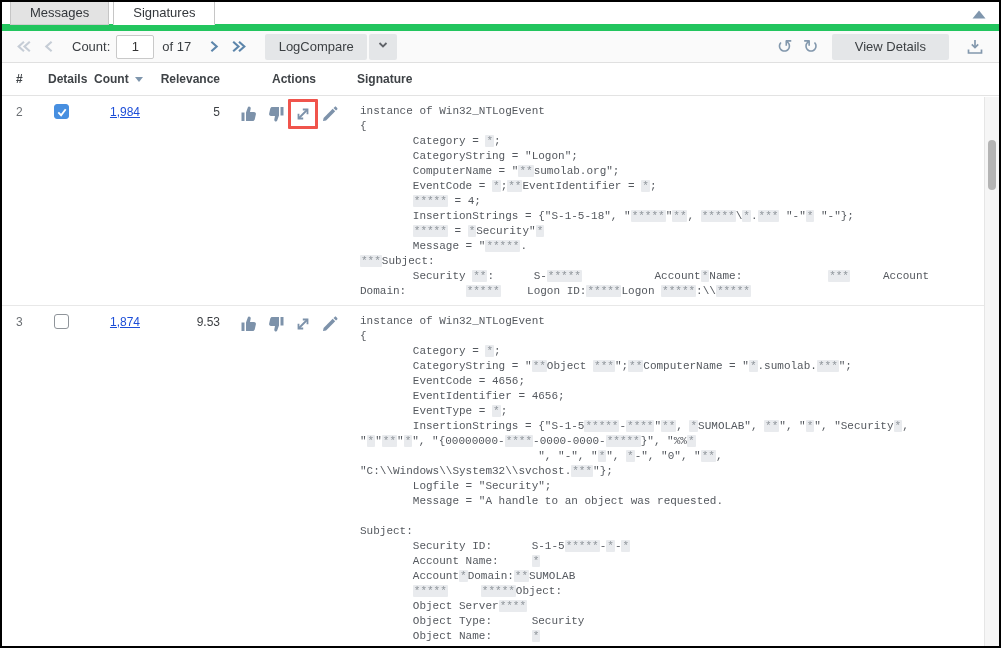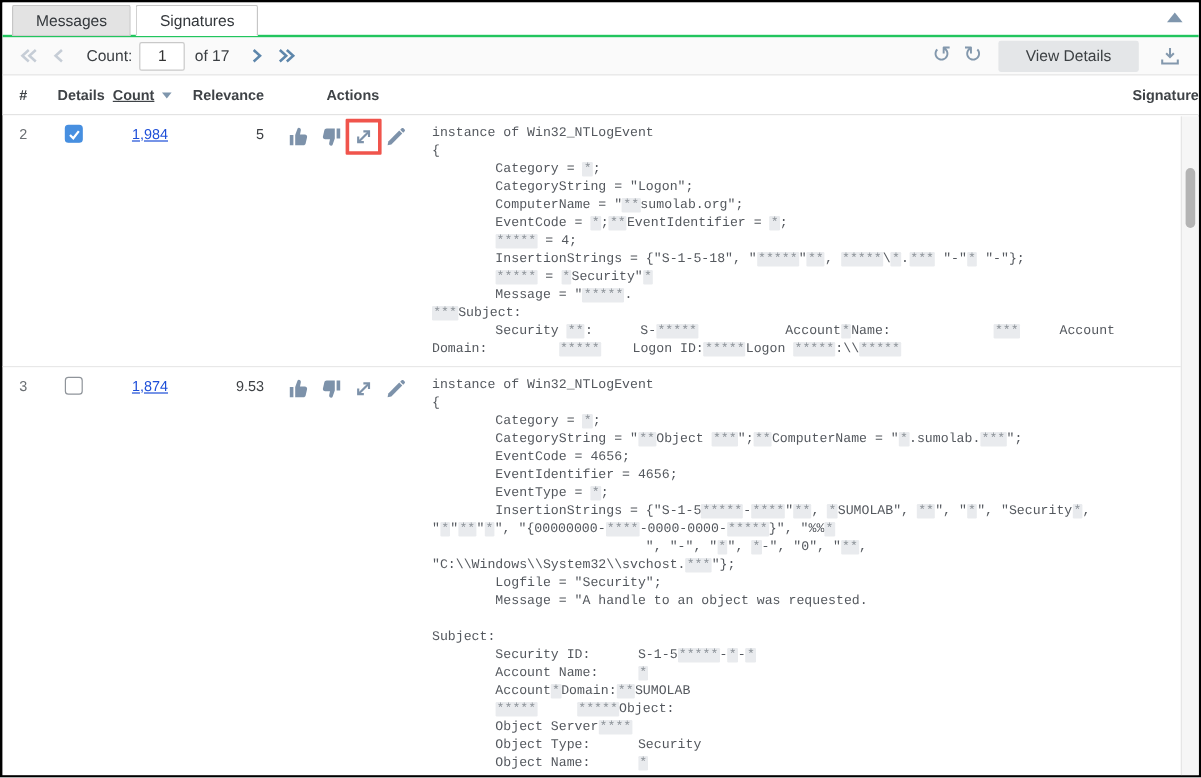--- a/index.html
+++ b/index.html
@@ -6,21 +6,21 @@
   html,body { background:#ffffff; }
   body { font-family:"Liberation Sans", sans-serif; }
   .app {
     position:relative; width:1001px; height:648px;
     border:2px solid #000; background:#fff; overflow:hidden;
   }
 
   
   .tabbar {
     position:relative; height:29px; display:flex; align-items:flex-end;
-    padding-left:8px; border-bottom:2px solid #22c55e; background:#fff;
+    padding-left:8px; border-bottom:7px solid #22c55e; background:#fff;
   }
   .tab {
     position:relative; height:26px; margin-bottom:-1px; margin-right:4px;
     padding:0 19px; display:flex; align-items:center;
     font-size:13px; color:#33373b; cursor:default;
     border:1px solid #c6c6c6; border-radius:2px 2px 0 0;
   }
   .tab.inactive { background:#e3e3e3; border-bottom:1px solid #cfcfcf; }
   .tab.active   { background:#fff; border-bottom:1px solid #fff; z-index:2; }
   .collapse-btn { position:absolute; right:12px; top:6px; width:16px; height:14px; }
@@ -52,28 +52,28 @@
   }
   .view-details { padding:0 23px; margin:0 10px 0 8px; }
   .dl-icon { width:20px; height:20px; margin-left:6px; }
 
   
   .grid-row { display:grid; grid-template-columns:32px 44px 58px 74px 128px 1fr; padding-left:14px; }
   .thead {
     height:33px; align-items:center; font-size:12px; font-weight:600; color:#3f4347;
     border-bottom:1px solid #e3e3e3; background:#fff;
   }
-  .th-count { display:flex; align-items:center; gap:6px; padding-left:2px;text-decoration:underline; }
+  .th-count { display:flex; align-items:center; gap:6px; padding-left:2px; }
   .sort-tri {
     width:0; height:0; border-left:4.5px solid transparent; border-right:4.5px solid transparent;
     border-top:5px solid #7f96ad; display:inline-block;
   }
   .th-rel { text-align:right; padding-right:4px; }
   .th-act { padding-left:48px; }
-  .th-sig { padding-left:5px;text-align:right; }
+  .th-sig { padding-left:5px; }
 
   .row { align-items:start; padding-top:8px; border-bottom:1px solid #e8e8e8; margin-right:15px; }
   .row.last { border-bottom:none; }
   .row-2 { height:210px; }
   .row-3 { height:341px; overflow:hidden; }
   .cell-num { font-size:12px; color:#6b6f73; padding-top:1px; }
   .cell-select { padding-left:6px; }
   .checkbox {
     width:15px; height:15px; border:1.5px solid #8f949a; border-radius:3px; background:#fff;
     display:flex; align-items:center; justify-content:center;
@@ -146,20 +146,30 @@
     <span class="nav-icon">
       <svg width="17" height="17" viewBox="0 0 16 16" fill="none" class="icon-act" stroke-width="2">
         <polyline points="6,3.5 11,8 6,12.5"></polyline>
       </svg>
     </span>
     <span class="nav-icon">
       <svg width="17" height="17" viewBox="0 0 16 16" fill="none" class="icon-act" stroke-width="2">
         <polyline points="3,3.5 8,8 3,12.5"></polyline>
           <polyline points="8.5,3.5 13.5,8 8.5,12.5"></polyline>
       </svg>
+    </span>
+    <span class="split-btn">
+      <button class="btn-gray lc-main">LogCompare</button>
+      <button class="btn-gray lc-arrow">
+        <span>
+          <svg width="14" height="14" viewBox="0 0 14 14" fill="none" stroke="#5f6368" stroke-width="1.8">
+            <polyline points="3.5,5 7,8.5 10.5,5"></polyline>
+          </svg>
+        </span>
+      </button>
     </span>
     <span class="tb-right">
       <span class="glyph-btn">↺</span>
       <span class="glyph-btn">↻</span>
       <button class="btn-gray view-details">View Details</button>
       <span class="dl-icon">
         <svg width="20" height="20" viewBox="0 0 20 20" fill="none" stroke="#8398ad" stroke-width="1.7">
           <path d="M3.5 12.5 v3.5 h13 v-3.5"></path>
           <path d="M10 3 v7.2"></path>
           <polyline points="6.8,7.4 10,10.6 13.2,7.4"></polyline>

